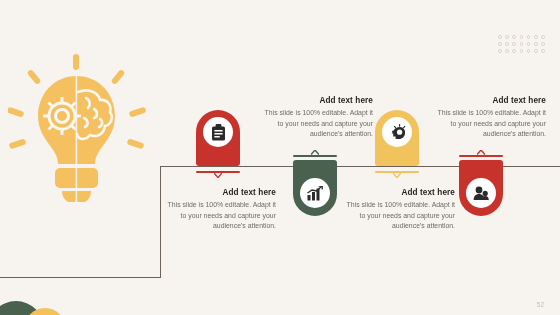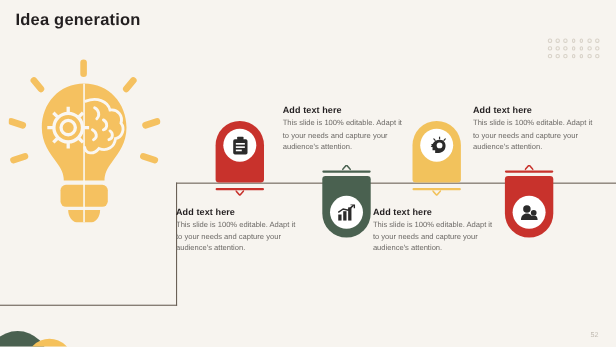--- a/index.html
+++ b/index.html
@@ -63,21 +63,21 @@
   .marker.down .disc{top:18px;}
   .marker .disc svg{display:block;}
 
   
   .tick{position:absolute;width:44px;height:2px;border-radius:1px;}
   .tick .chev{
     position:absolute;left:50%;margin-left:-4px;width:8px;height:5px;
   }
 
   
-  .txt{position:absolute;width:116px;text-align:left;}
+  .txt{position:absolute;width:116px;text-align:right;}
   .txt .hd{
     font-size:8.2px;font-weight:bold;color:#231f20;margin-bottom:3px;
     letter-spacing:.1px;
   }
   .txt .bd{
     font-size:6.9px;color:#6d6a67;line-height:1.55;
   }
 
   
   .corner{position:absolute;left:-14px;bottom:-14px;width:84px;height:46px;}
@@ -86,21 +86,20 @@
   .pg{
     position:absolute;right:16px;bottom:7px;
     font-size:6.5px;color:#c3bdb4;
   }
 </style>
 </head>
 <body>
 
 <div class="slide">
 
-  <div class="title">Idea generation</div>
 
   <div class="dot-grid" id="dotgrid" style="grid-template-columns: repeat(7, 7.2px);">
       <i style="border-color: rgb(216, 210, 200);"></i>
       <i style="border-color: rgb(216, 210, 200);"></i>
       <i style="border-color: rgb(216, 210, 200);"></i>
       <i style="border-color: rgb(216, 210, 200);"></i>
       <i style="border-color: rgb(216, 210, 200);"></i>
       <i style="border-color: rgb(216, 210, 200);"></i>
       <i style="border-color: rgb(216, 210, 200);"></i>
       <i style="border-color: rgb(216, 210, 200);"></i>

